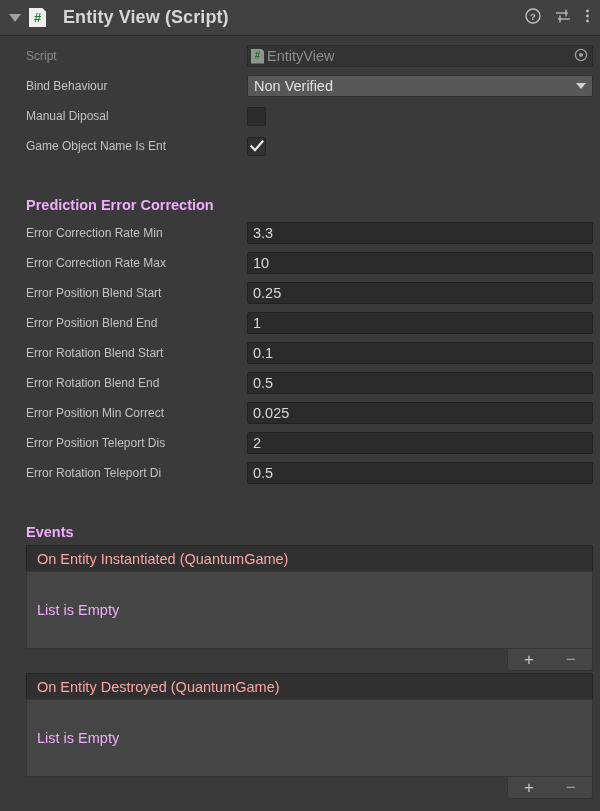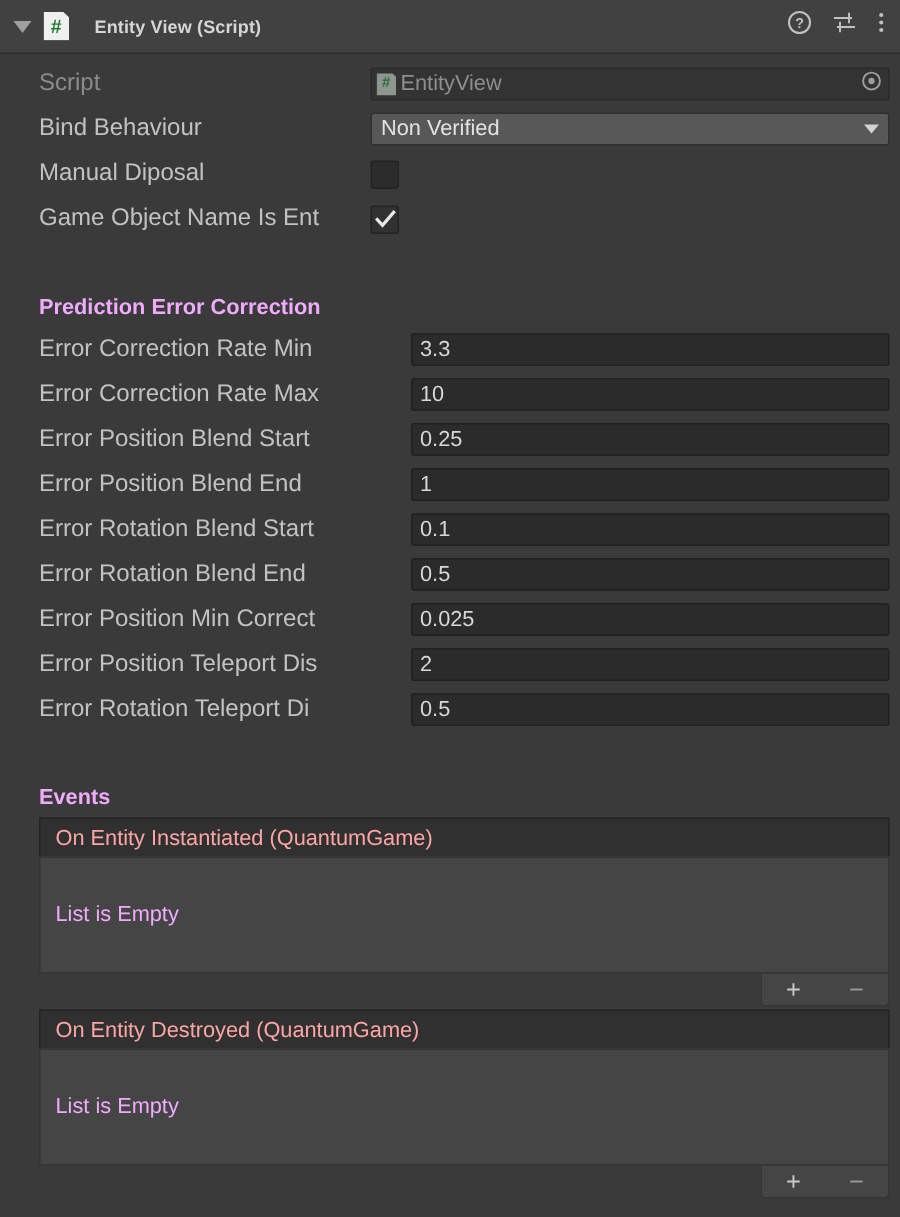--- a/index.html
+++ b/index.html
@@ -39,21 +39,21 @@
     margin-left: 5px;
     flex: 0 0 auto;
     position: relative;
     display: flex; align-items: center; justify-content: center;
     font-size: 13px; font-weight: bold; color: #227a35;
     line-height: 1;
     clip-path: polygon(0 0, 78% 0, 100% 18%, 100% 100%, 0 100%);
   }
   .comp-title {
     margin-left: 17px;
-    font-size: 12px;
+    font-size: 18px;
     font-weight: bold;
     color: #d6d6d6;
     letter-spacing: 0.1px;
   }
   .header-icons {
     margin-left: auto;
     display: flex;
     align-items: center;
     gap: 14px;
   }
@@ -63,40 +63,39 @@
   .body { padding: 0; }
   .row {
     display: flex;
     align-items: center;
     height: 30px;
     padding-left: 26px;
   }
   .row-label {
     width: 221px;
     flex: 0 0 221px;
-    font-size: 16px;
+    font-size: 12px;
     color: #c2c2c2;
     white-space: nowrap;
     overflow: hidden;
   }
   .row-label.dim { color: #8b8b8b; }
   .row-field { flex: 1 1 auto; padding-right: 7px; }
 
   
   .txtfield {
     height: 22px;
     background: #2b2b2b;
     border: 1px solid #212121;
     border-radius: 2px;
     display: flex;
     align-items: center;
     padding: 0 5px;
     font-size: 14.5px;
     color: #d8d8d8;
-    margin-left: 27px;
   }
 
   
   .objfield {
     height: 22px;
     background: #333333;
     border: 1px solid #2a2a2a;
     border-radius: 2px;
     display: flex;
     align-items: center;

